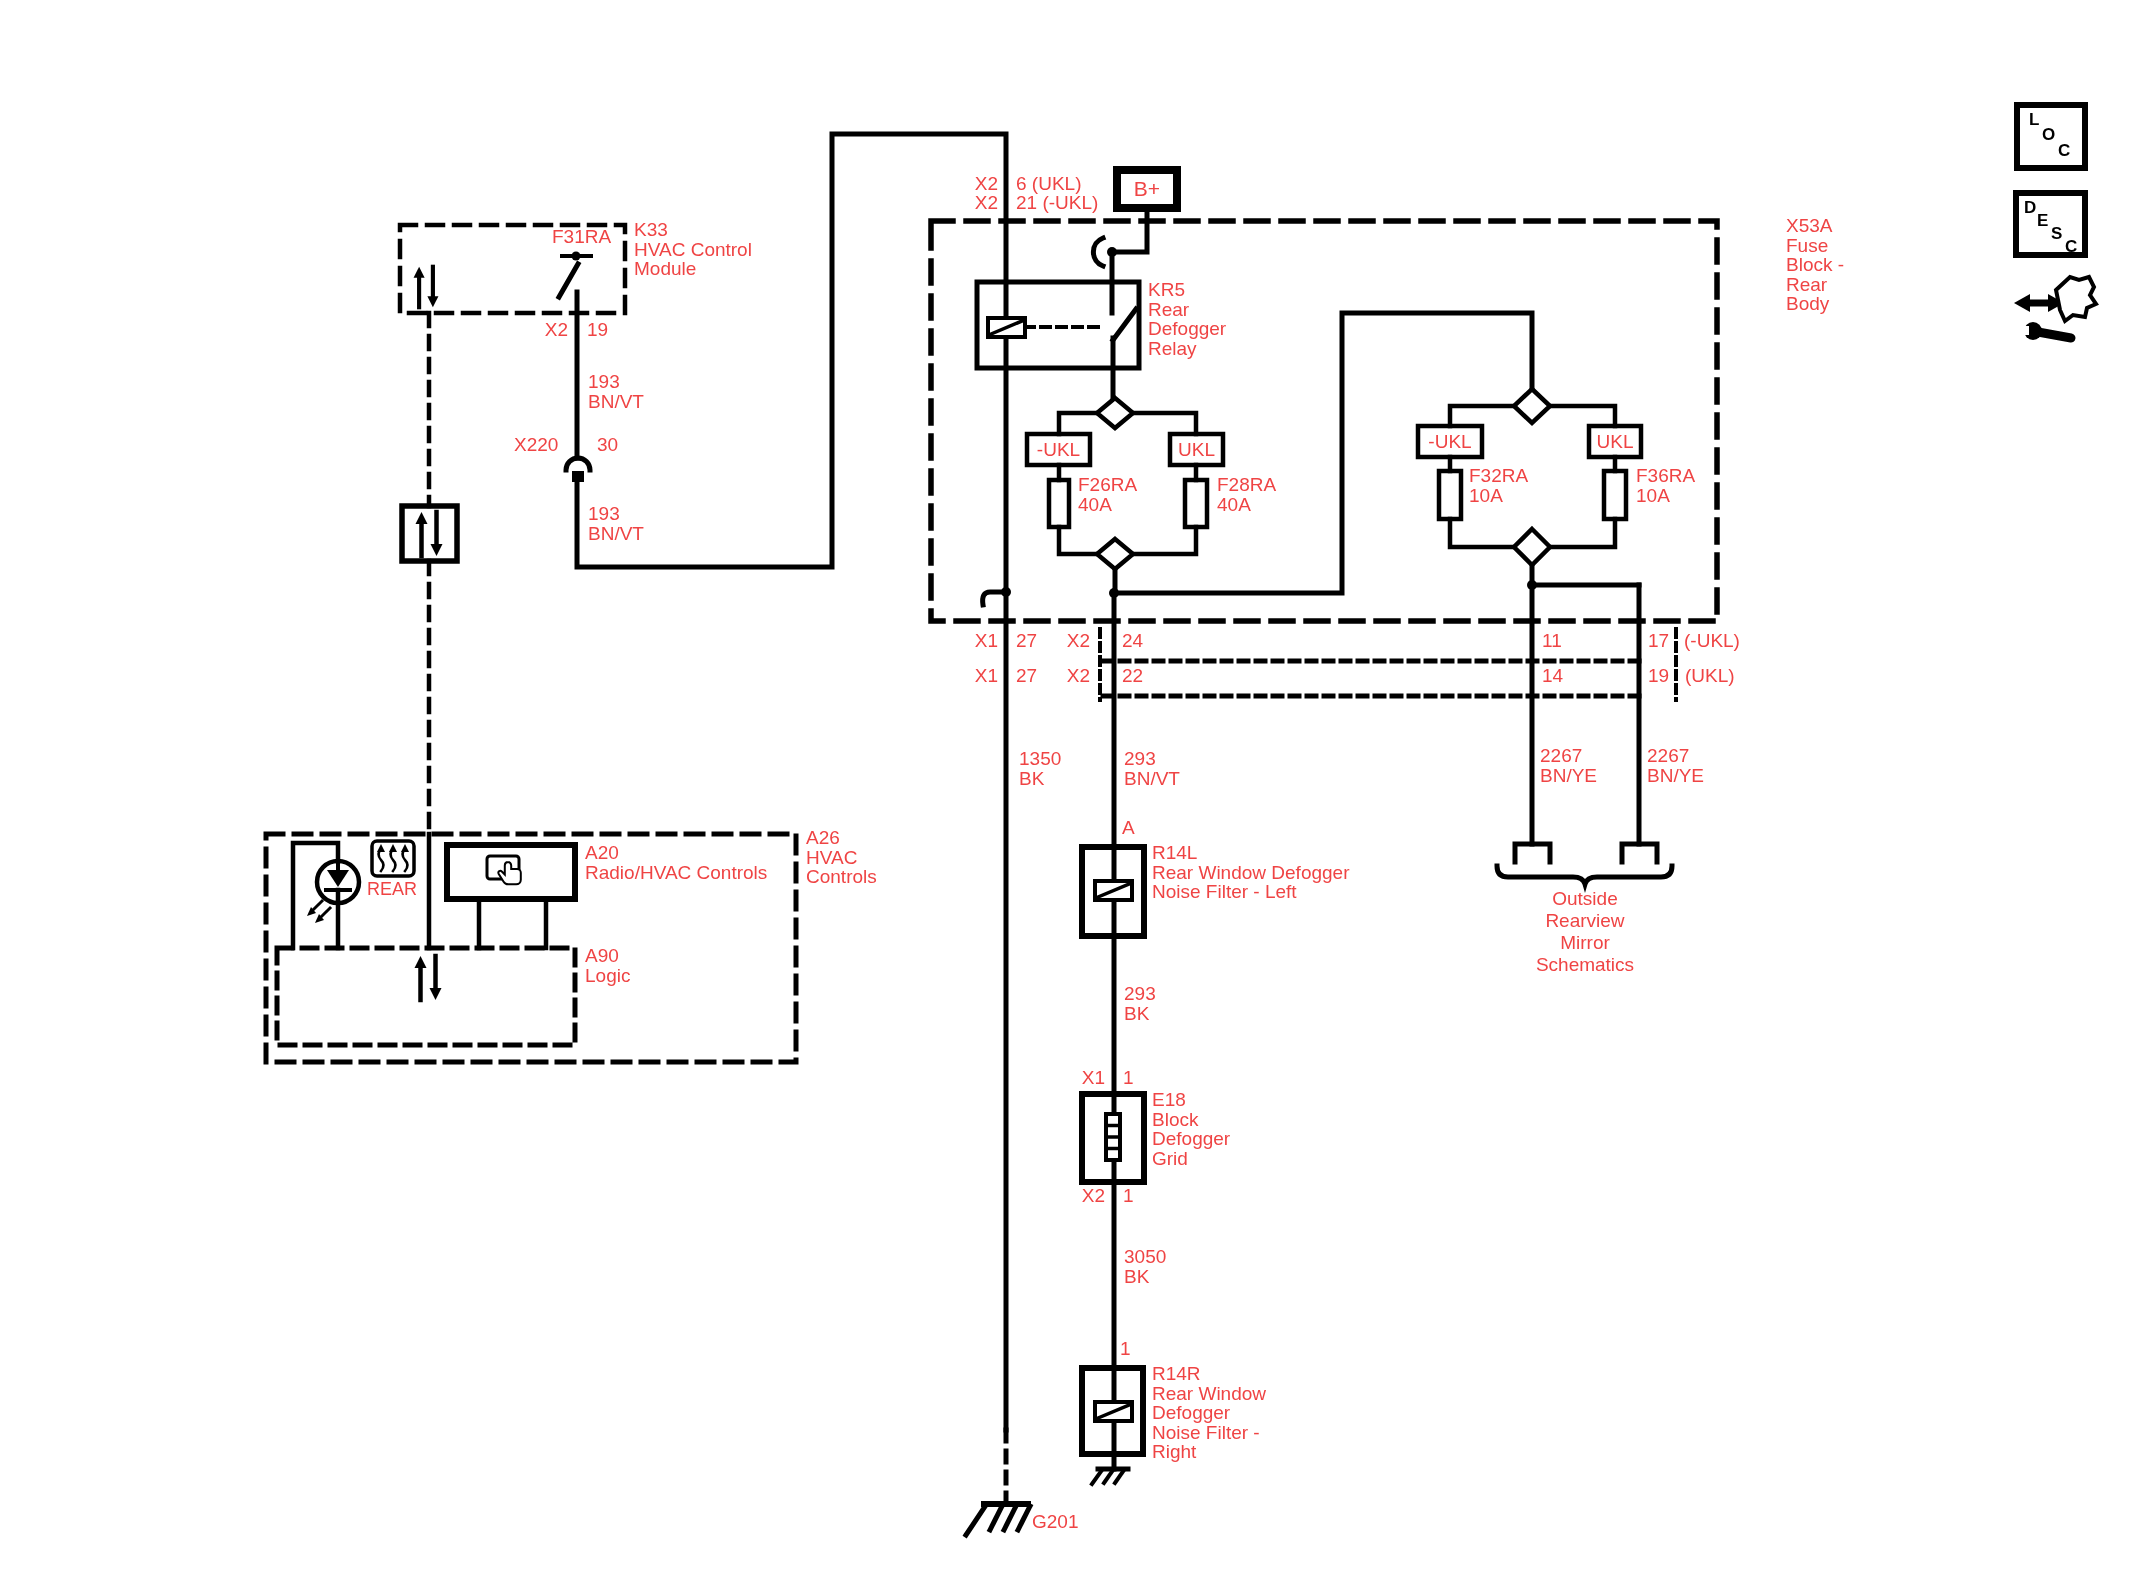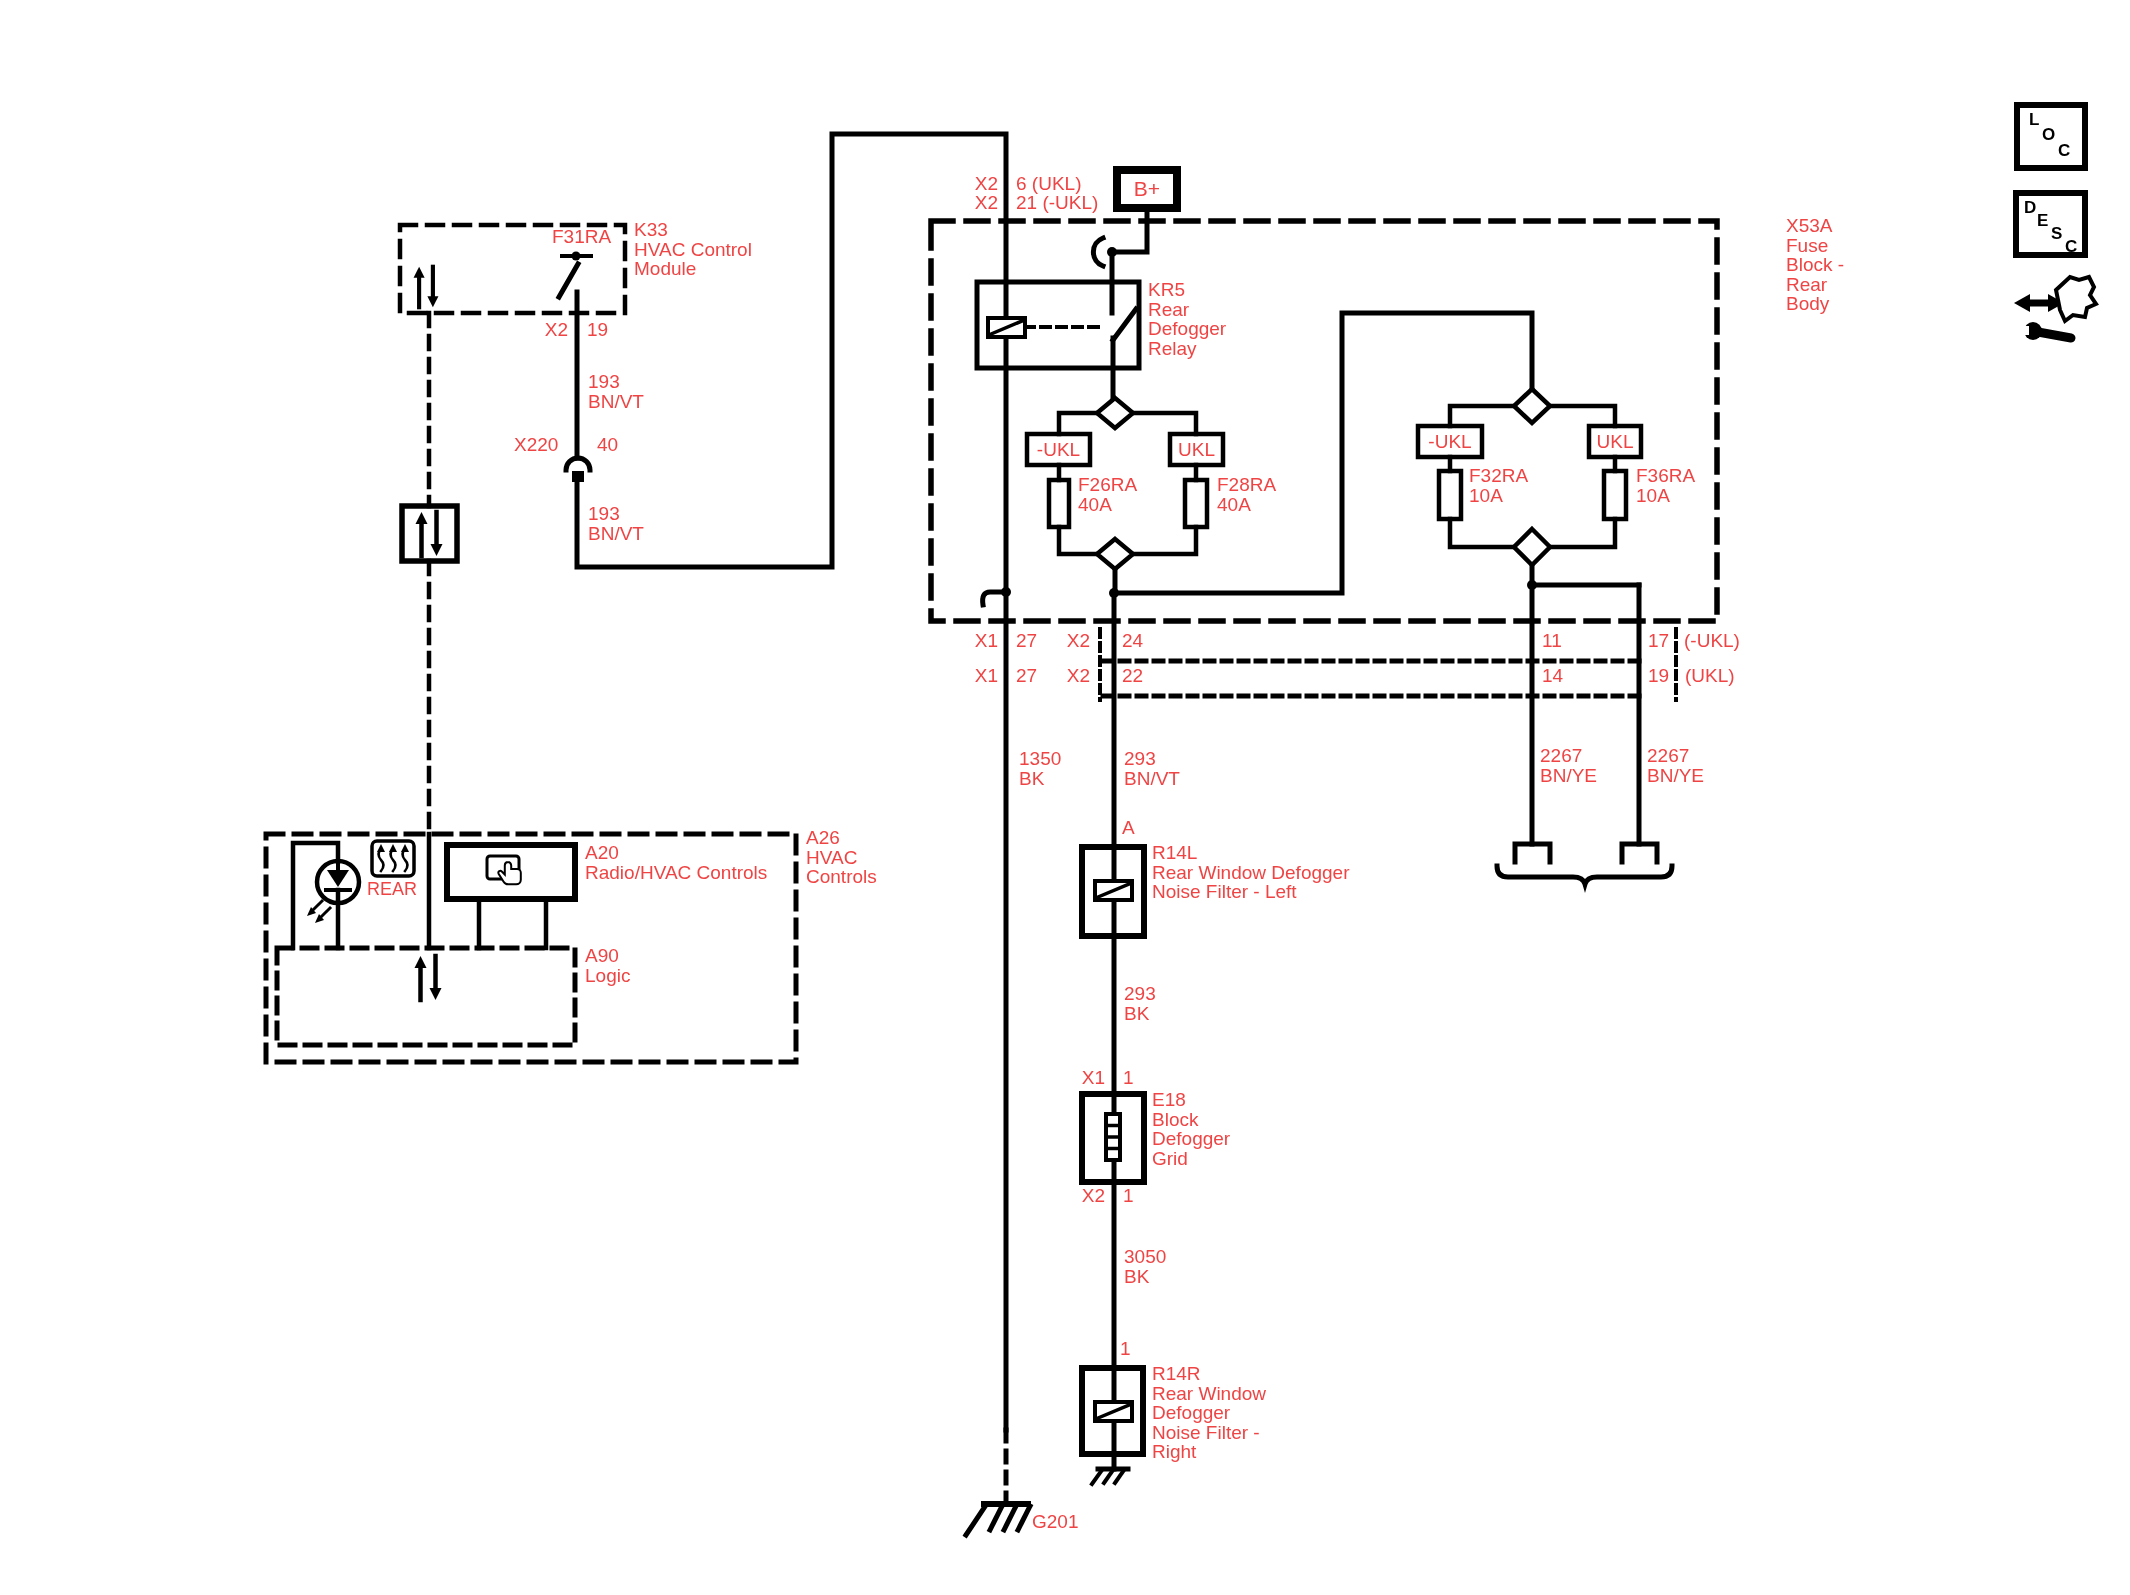--- a/index.html
+++ b/index.html
@@ -252,21 +252,21 @@
 
 <div class="lbl" style="left:552px;top:227px">F31RA</div>
 <div class="lbl" style="left:634px;top:220px">K33
 HVAC Control
 Module</div>
 <div class="lbl r" style="left:534px;top:320px;width:34px">X2</div>
 <div class="lbl" style="left:587px;top:320px">19</div>
 <div class="lbl" style="left:588px;top:372px">193
 BN/VT</div>
 <div class="lbl" style="left:514px;top:435px">X220</div>
-<div class="lbl" style="left:597px;top:435px">40</div>
+<div class="lbl" style="left:597px;top:435px">30</div>
 <div class="lbl" style="left:588px;top:504px">193
 BN/VT</div>
 
 <div class="lbl c" style="left:1027px;top:440px;width:63px">-UKL</div>
 <div class="lbl" style="left:1078px;top:475px">F26RA
 40A</div>
 <div class="lbl c" style="left:1170px;top:440px;width:53px">UKL</div>
 <div class="lbl" style="left:1217px;top:475px">F28RA
 40A</div>
 <div class="lbl c" style="left:1418px;top:432px;width:64px">-UKL</div>
@@ -319,20 +319,24 @@
 <div class="lbl" style="left:1123px;top:1186px">1</div>
 
 <div class="lbl" style="left:1120px;top:1339px">1</div>
 <div class="lbl" style="left:1152px;top:1364px">R14R
 Rear Window
 Defogger
 Noise Filter -
 Right</div>
 
 <div class="lbl" style="left:1032px;top:1512px">G201</div>
+<div class="lbl c mirror" style="left:1495px;top:888px;width:180px">Outside
+Rearview
+Mirror
+Schematics</div>
 
 <div class="lbl" style="left:806px;top:828px">A26
 HVAC
 Controls</div>
 <div class="lbl" style="left:585px;top:843px">A20
 Radio/HVAC Controls</div>
 <div class="lbl" style="left:585px;top:946px">A90
 Logic</div>
 <div class="lbl c sm" style="left:362px;top:880px;width:60px">REAR</div>
 

